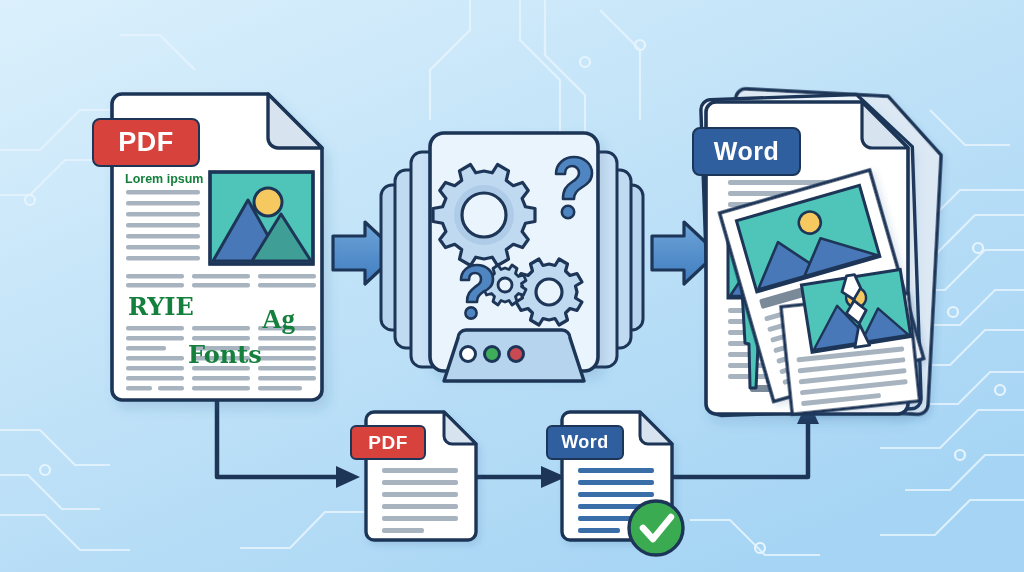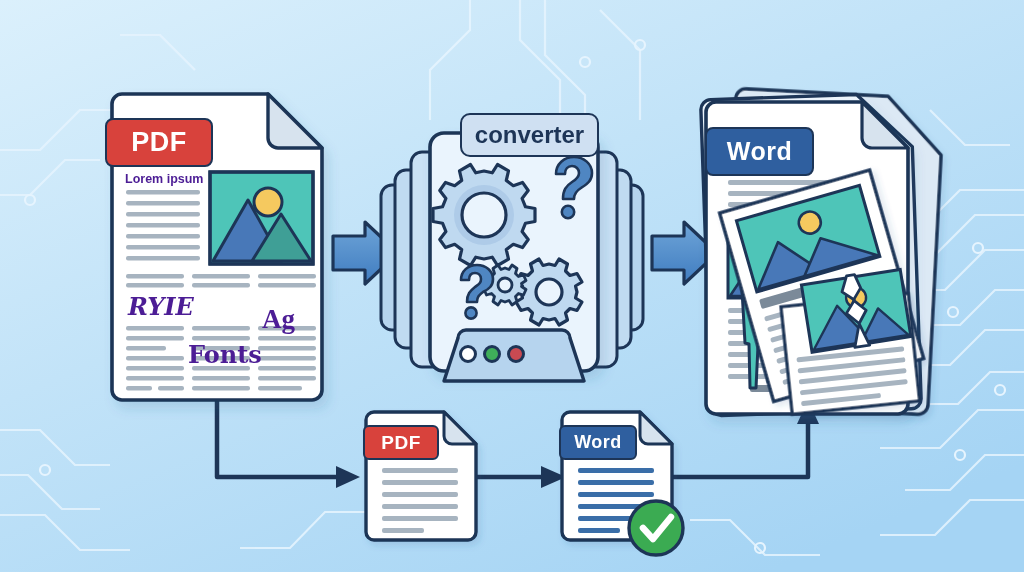--- a/index.html
+++ b/index.html
@@ -7,21 +7,20 @@
     width:1024px;height:572px;overflow:hidden;
     font-family:"Liberation Sans", sans-serif;
     background:#cfe8f7;
   }
   #stage{position:relative;width:1024px;height:572px;overflow:hidden;}
   #stage svg.layer{position:absolute;left:0;top:0;width:1024px;height:572px;}
   .lbl{
     position:absolute;color:#ffffff;font-weight:bold;
     display:flex;align-items:center;justify-content:center;
     letter-spacing:.5px;
-    margin-left:13px;
   }
   #pdfBadge{
     left:92px;top:118px;width:104px;height:45px;
     background:#d8423c;border:2.5px solid #1d3557;border-radius:8px;
     font-size:27px;
   }
   #wordBadge{
     left:692px;top:127px;width:105px;height:45px;
     background:#2f5f9f;border:2.5px solid #1d3557;border-radius:8px;
     font-size:25px;
@@ -34,23 +33,23 @@
   #wordBadgeSm{
     left:546px;top:425px;width:74px;height:31px;
     background:#2f5f9f;border:2.5px solid #1d3557;border-radius:6px;
     font-size:18px;
   }
   #convLabel{
     left:447px;top:113px;width:135px;height:40px;
     background:#cfe0f2;border:2.5px solid #1d3557;border-radius:10px;
     color:#1d3557;font-size:24px;font-weight:bold;letter-spacing:0;
   }
-  .doctext{position:absolute;color:#4c1d95;font-weight:bold;}
+  .doctext{position:absolute;color:#15803d;font-weight:bold;}
   #loremTxt{left:125px;top:172px;font-size:12.5px;}
-  #ft1{left:128px;top:292px;font-size:24px;font-family:"DejaVu Serif",serif;font-style:italic;text-align:right;}
+  #ft1{left:128px;top:292px;font-size:24px;font-family:"DejaVu Serif",serif;text-align:right;}
   #ft2{left:188px;top:292px;font-size:24px;font-family:"DejaVu Serif",serif;margin-top:48px;}
   #ft3{left:262px;top:304px;font-size:27px;font-family:"Liberation Serif",serif;}
 </style>
 </head>
 <body>
 
 <div id="stage">
 
   <svg class="layer" viewBox="0 0 1024 572">
     <defs>
@@ -244,21 +243,20 @@
       <path d="M461 280 c0-9 7-15 16-15 c9 0 16 6 16 14 c0 7-4 10-10 13 c-4 3-6 5-6 10 l-10 0 c0-8 3-11 8-15 c4-3 6-4 6-8 c0-4-3-6-6-6 c-4 0-6 3-6 7 Z"></path>
       <circle cx="471" cy="313" r="5.6"></circle>
     </g>
 
     <path d="M458 338 a8 8 0 0 1 8 -8 L562 330 a8 8 0 0 1 8 8 L584 381 L444 381 Z" fill="#b6d4ee" stroke="#1d3557" stroke-width="3.4" stroke-linejoin="round"></path>
     <circle cx="468" cy="354" r="7.5" fill="#ffffff" stroke="#1d3557" stroke-width="3"></circle>
     <circle cx="492" cy="354" r="7.5" fill="#3fae5a" stroke="#1d3557" stroke-width="3"></circle>
     <circle cx="516" cy="354" r="7.5" fill="#c94a52" stroke="#1d3557" stroke-width="3"></circle>
   </svg>
 
-  <div class="lbl" id="convLabel">converter</div>
 
   <svg class="layer" viewBox="0 0 1024 572">
 
     <g transform="rotate(3 840 250)">
       <path d="M728 104 a10 10 0 0 1 10 -10 L880 94 L936 150 L936 400 a10 10 0 0 1 -10 10 L738 410 a10 10 0 0 1 -10 -10 Z" fill="#dce9f5" stroke="#1d3557" stroke-width="3.4" stroke-linejoin="round" filter="url(#tinyShadow)"></path>
     </g>
 
     <g transform="rotate(-2 760 255)">
       <path d="M706 108 a10 10 0 0 1 10 -10 L862 98 L916 152 L916 404 a10 10 0 0 1 -10 10 L716 414 a10 10 0 0 1 -10 -10 Z" fill="#eef6fd" stroke="#1d3557" stroke-width="3.4" stroke-linejoin="round"></path>
     </g>

